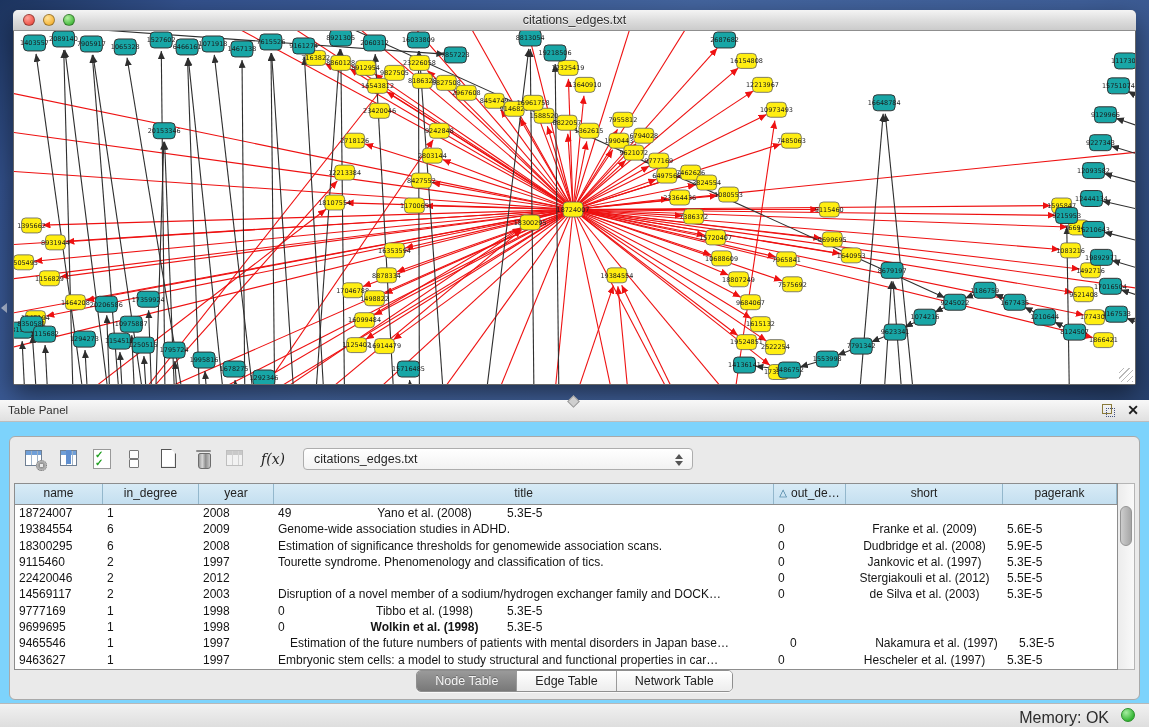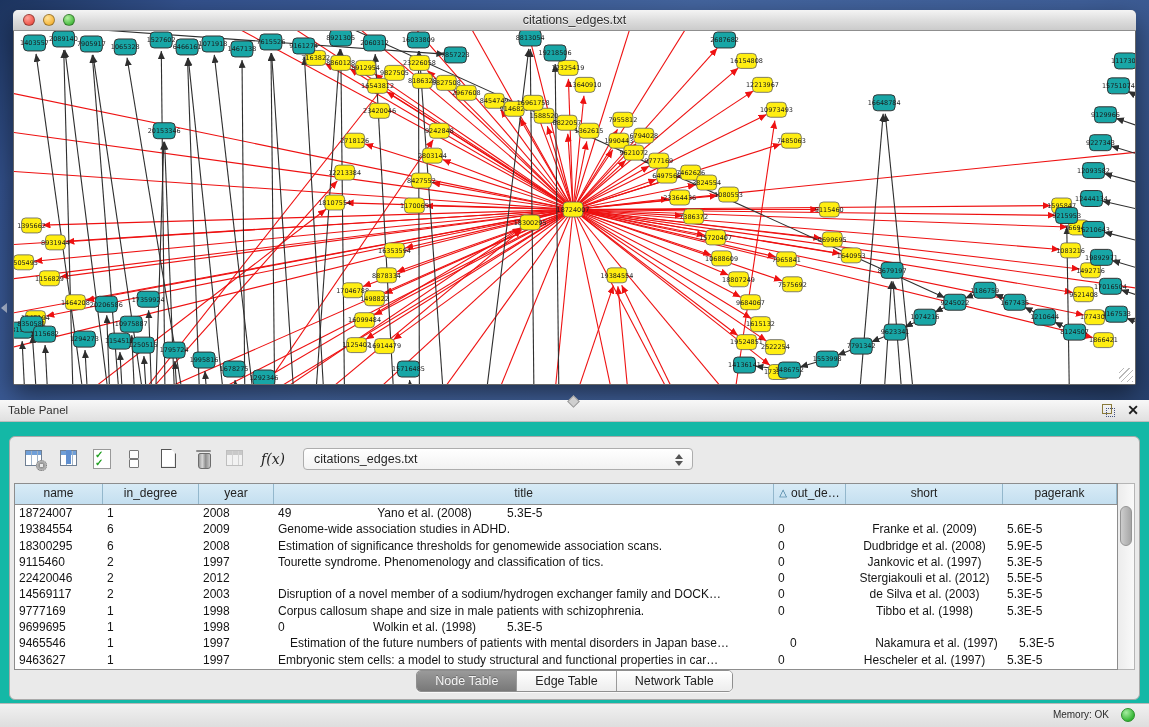--- a/index.html
+++ b/index.html
@@ -22,21 +22,21 @@
   .lights{position:absolute;left:10px;top:4px;display:flex;gap:8px;}
   .light{width:12px;height:12px;border-radius:50%;border:1px solid rgba(0,0,0,.35);box-sizing:border-box;}
   .light.red{background:radial-gradient(circle at 35% 30%,#ffa29a,#ef574c 70%);}
   .light.yellow{background:radial-gradient(circle at 35% 30%,#ffe39a,#f6b73d 70%);}
   .light.green{background:radial-gradient(circle at 35% 30%,#b2f0a0,#4cbd43 70%);}
   .canvas{position:absolute;left:1px;top:21px;width:1121px;height:353px;background:#ffffff;overflow:hidden;}
   .resize-grip{position:absolute;right:2px;bottom:2px;width:14px;height:14px;
     background:repeating-linear-gradient(135deg,transparent 0 3px,#b9b9b9 3px 4px);}
 
   
-  .table-panel{position:absolute;left:0;top:400px;width:1149px;height:303px;background:#14b8a6;}
+  .table-panel{position:absolute;left:0;top:400px;width:1149px;height:303px;background:#7dd3fc;}
   .panel-header{position:absolute;left:0;top:0;right:0;height:21px;
     background:linear-gradient(#f8f8f8,#e0e0e0);border-bottom:1px solid #bdbdbd;}
   .panel-title{position:absolute;left:8px;top:4px;font-size:11.5px;color:#303030;}
   .panel-hdr-icons{position:absolute;right:10px;top:3px;display:flex;gap:12px;align-items:center;}
   .float-icon{position:relative;width:14px;height:14px;}
   .float-icon .sq1{position:absolute;left:1px;top:1px;width:8px;height:8px;border:1.4px solid #8a7a3a;}
   .float-icon .sq2{position:absolute;right:0px;bottom:0px;width:7px;height:7px;border:1.4px dotted #44517d;}
   .close-x{font-size:14px;font-weight:bold;color:#1c1c1c;line-height:14px;}
   .divider-handle{position:absolute;left:566px;top:-4px;width:14px;height:8px;}
   .divider-handle:before{content:"";position:absolute;left:3px;top:1px;width:7px;height:7px;background:#cfcfcf;
@@ -100,21 +100,21 @@
   .seg-control{display:flex;border:1px solid #8f8f8f;border-radius:5px;overflow:hidden;
     box-shadow:0 1px 0 rgba(255,255,255,.7);}
   .seg{padding:0 18px;height:20px;line-height:20px;font-size:12.5px;color:#222;
     background:linear-gradient(#ffffff,#ededed);border-right:1px solid #9a9a9a;}
   .seg:last-child{border-right:none;}
   .seg.selected{background:linear-gradient(#9a9a9a,#787878);color:#f5f5f5;text-shadow:0 -1px 0 rgba(0,0,0,.25);}
 
   
   .status-bar{position:absolute;left:0;top:703px;width:1149px;height:24px;
     background:linear-gradient(#f1f1f1,#dedede);border-top:1px solid #b8b8b8;box-sizing:border-box;}
-  .memory{position:absolute;right:40px;top:5px;font-size:10px;color:#2c2c2c;}
+  .memory{position:absolute;right:40px;top:5px;font-size:16px;color:#2c2c2c;}
   .mem-dot{position:absolute;right:14px;top:4px;width:14px;height:14px;border-radius:50%;
     background:radial-gradient(circle at 35% 30%,#a6eda0,#2fb32f 75%);border:1px solid #2a8f2a;box-sizing:border-box;}
 </style>
 </head>
 <body>
 
 <div class="desktop">
   <div class="collapse-left"></div>
 
   <div class="net-window">
@@ -693,31 +693,30 @@
               <div class="td" style="width: 75px; text-align: left; box-sizing: border-box;">2003</div>
               <div class="td" style="width: 500px; text-align: left; box-sizing: border-box;">Disruption of a novel member of a sodium/hydrogen exchanger family and DOCK…</div>
               <div class="td" style="width: 72px; text-align: left; box-sizing: border-box;">0</div>
               <div class="td" style="width: 157px; text-align: center; box-sizing: border-box;">de Silva et al. (2003)</div>
               <div class="td" style="width: auto; flex: 1 1 0%; text-align: left; box-sizing: border-box;">5.3E-5</div>
             </div>
             <div class="tr">
               <div class="td" style="width: 88px; text-align: left; box-sizing: border-box;">9777169</div>
               <div class="td" style="width: 96px; text-align: left; box-sizing: border-box;">1</div>
               <div class="td" style="width: 75px; text-align: left; box-sizing: border-box;">1998</div>
-              <div class="td" style="width: 500px; text-align: left; box-sizing: border-box;">Corpus callosum shape and size in male patients with schizophrenia.</div>
               <div class="td" style="width: 72px; text-align: left; box-sizing: border-box;">0</div>
               <div class="td" style="width: 157px; text-align: center; box-sizing: border-box;">Tibbo et al. (1998)</div>
               <div class="td" style="width: auto; flex: 1 1 0%; text-align: left; box-sizing: border-box;">5.3E-5</div>
             </div>
             <div class="tr">
               <div class="td" style="width: 88px; text-align: left; box-sizing: border-box;">9699695</div>
               <div class="td" style="width: 96px; text-align: left; box-sizing: border-box;">1</div>
               <div class="td" style="width: 75px; text-align: left; box-sizing: border-box;">1998</div>
               <div class="td" style="width: 72px; text-align: left; box-sizing: border-box;">0</div>
-              <div class="td" style="width: 157px; text-align: center; box-sizing: border-box;">Wolkin et al. (1998)</div>
+              <div class="td" style="width: 157px; text-align: center; box-sizing: border-box; font-weight: bold;">Wolkin et al. (1998)</div>
               <div class="td" style="width: auto; flex: 1 1 0%; text-align: left; box-sizing: border-box;">5.3E-5</div>
             </div>
             <div class="tr">
               <div class="td" style="width: 88px; text-align: left; box-sizing: border-box;">9465546</div>
               <div class="td" style="width: 96px; text-align: left; box-sizing: border-box;">1</div>
               <div class="td" style="width: 75px; text-align: left; box-sizing: border-box;">1997</div>
               <div class="td" style="width: 500px; text-align: left; box-sizing: border-box; margin-left: 12px;">Estimation of the future numbers of patients with mental disorders in Japan base…</div>
               <div class="td" style="width: 72px; text-align: left; box-sizing: border-box;">0</div>
               <div class="td" style="width: 157px; text-align: center; box-sizing: border-box;">Nakamura et al. (1997)</div>
               <div class="td" style="width: auto; flex: 1 1 0%; text-align: left; box-sizing: border-box;">5.3E-5</div>

